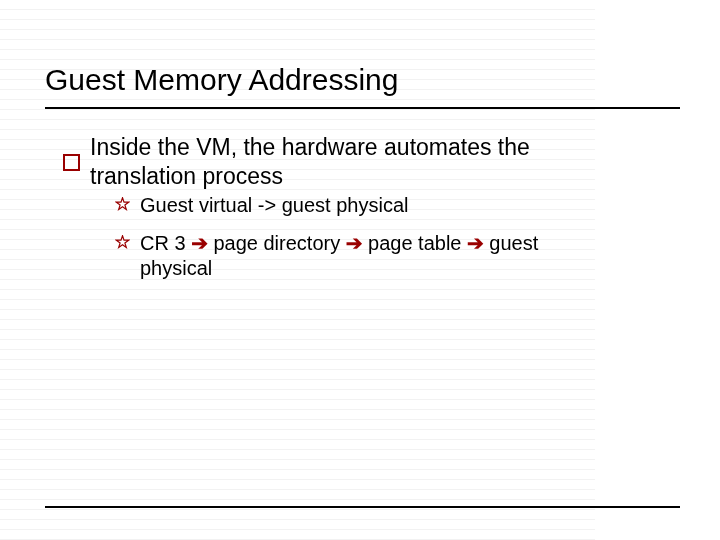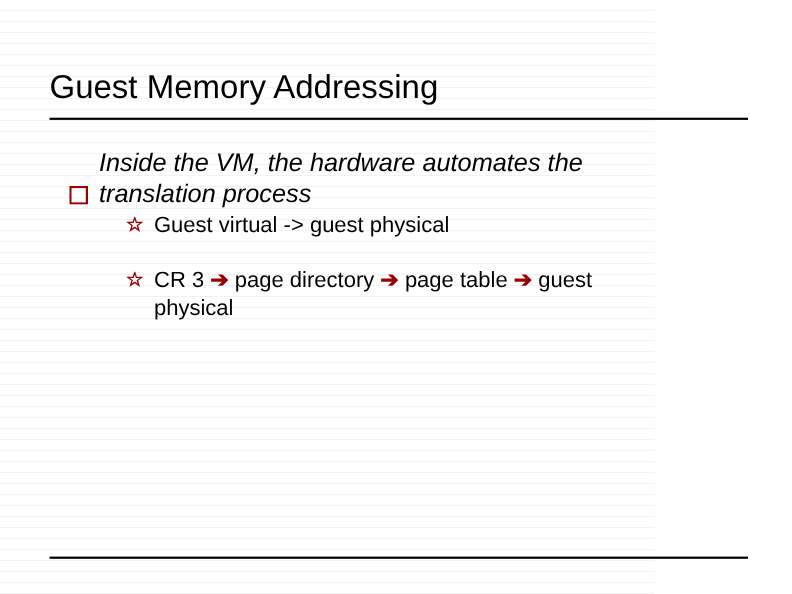--- a/index.html
+++ b/index.html
@@ -49,41 +49,40 @@
     border: none;
     border-top: 2px solid #000000;
   }
   .bullet-list {
     list-style: none;
     padding: 0;
     margin: 0;
   }
   .bullet-l1 {
     display: flex;
-    align-items: flex-end;
+    align-items: center;
     margin-bottom: 2px;
     padding-left: 18px;
-    font-style: italic;
   }
   .bullet-l1 .icon {
     flex: 0 0 auto;
     margin-right: 10px;
     margin-top: 5px;
   }
   .bullet-l1 .text {
     font-size: 23px;
     color: #000000;
     line-height: 1.25;
   }
   .bullet-l2 {
     display: flex;
     align-items: flex-start;
     padding-left: 70px;
     margin-top: 2px;
-    margin-bottom: 25px;
+    margin-bottom: 13px;
   }
   .bullet-l2 .icon {
     flex: 0 0 auto;
     margin-right: 10px;
     margin-top: 4px;
   }
   .bullet-l2 .text {
     font-size: 20px;
     color: #000000;
     line-height: 1.25;

